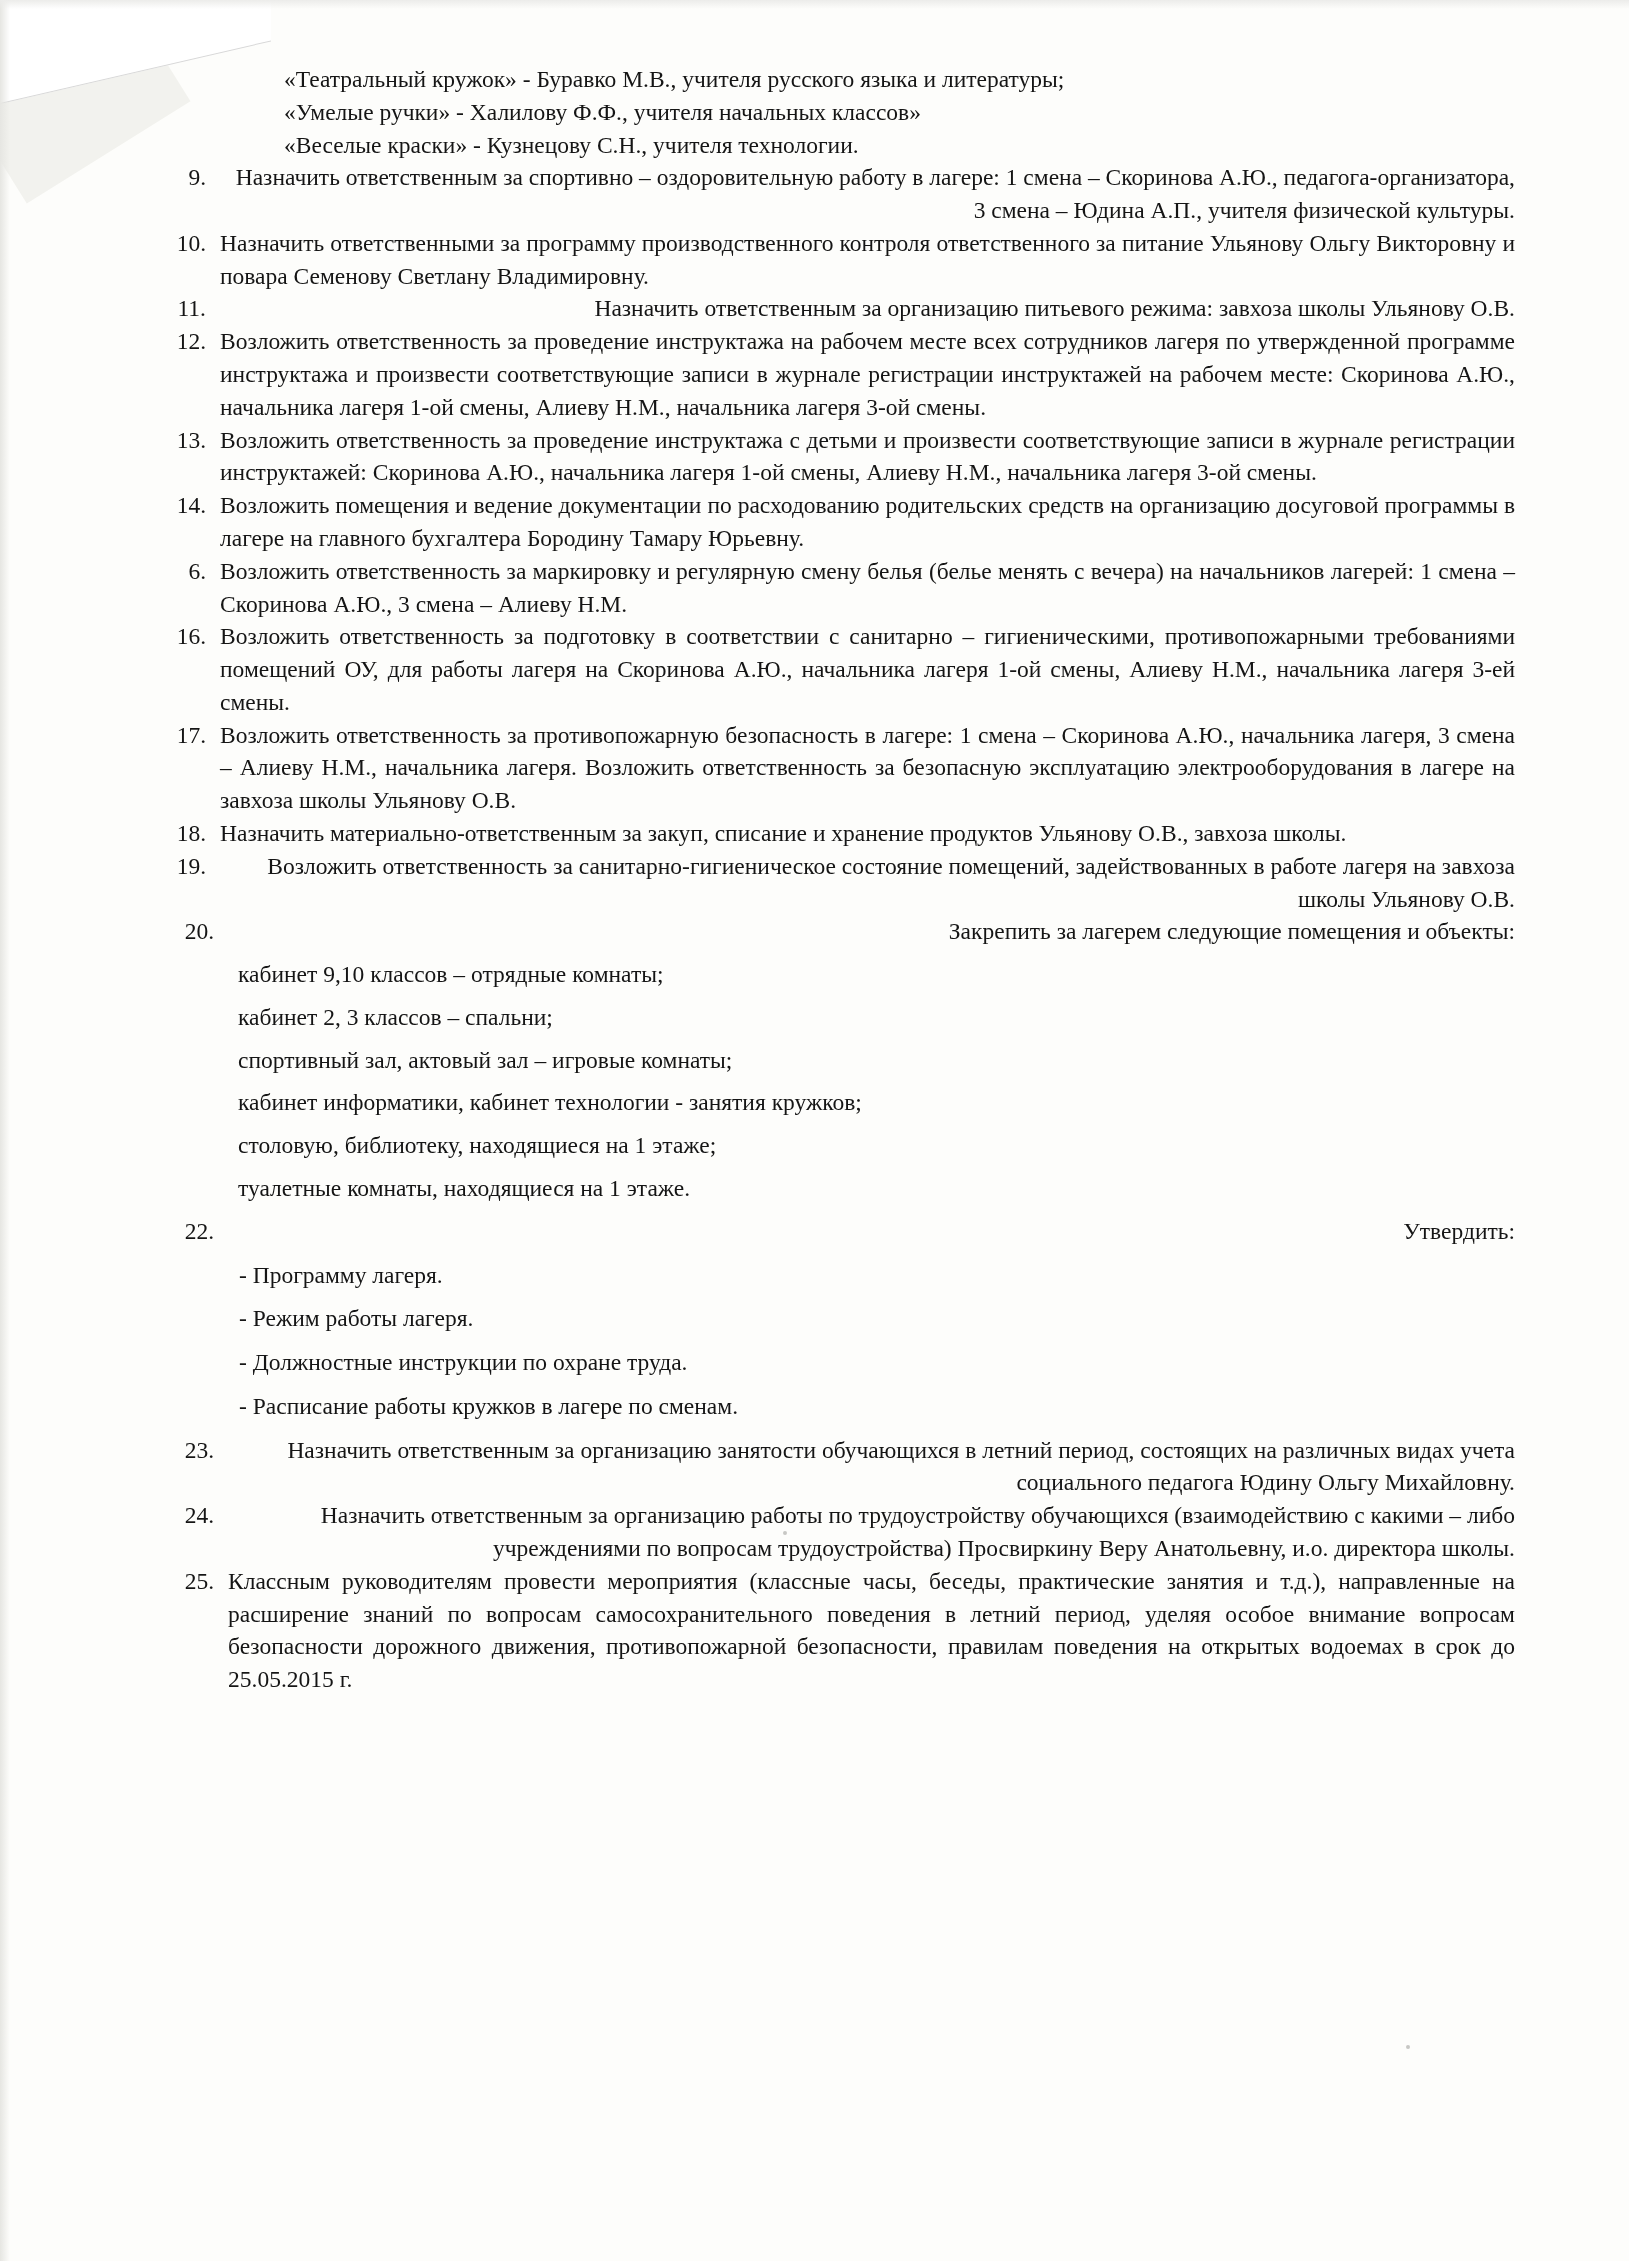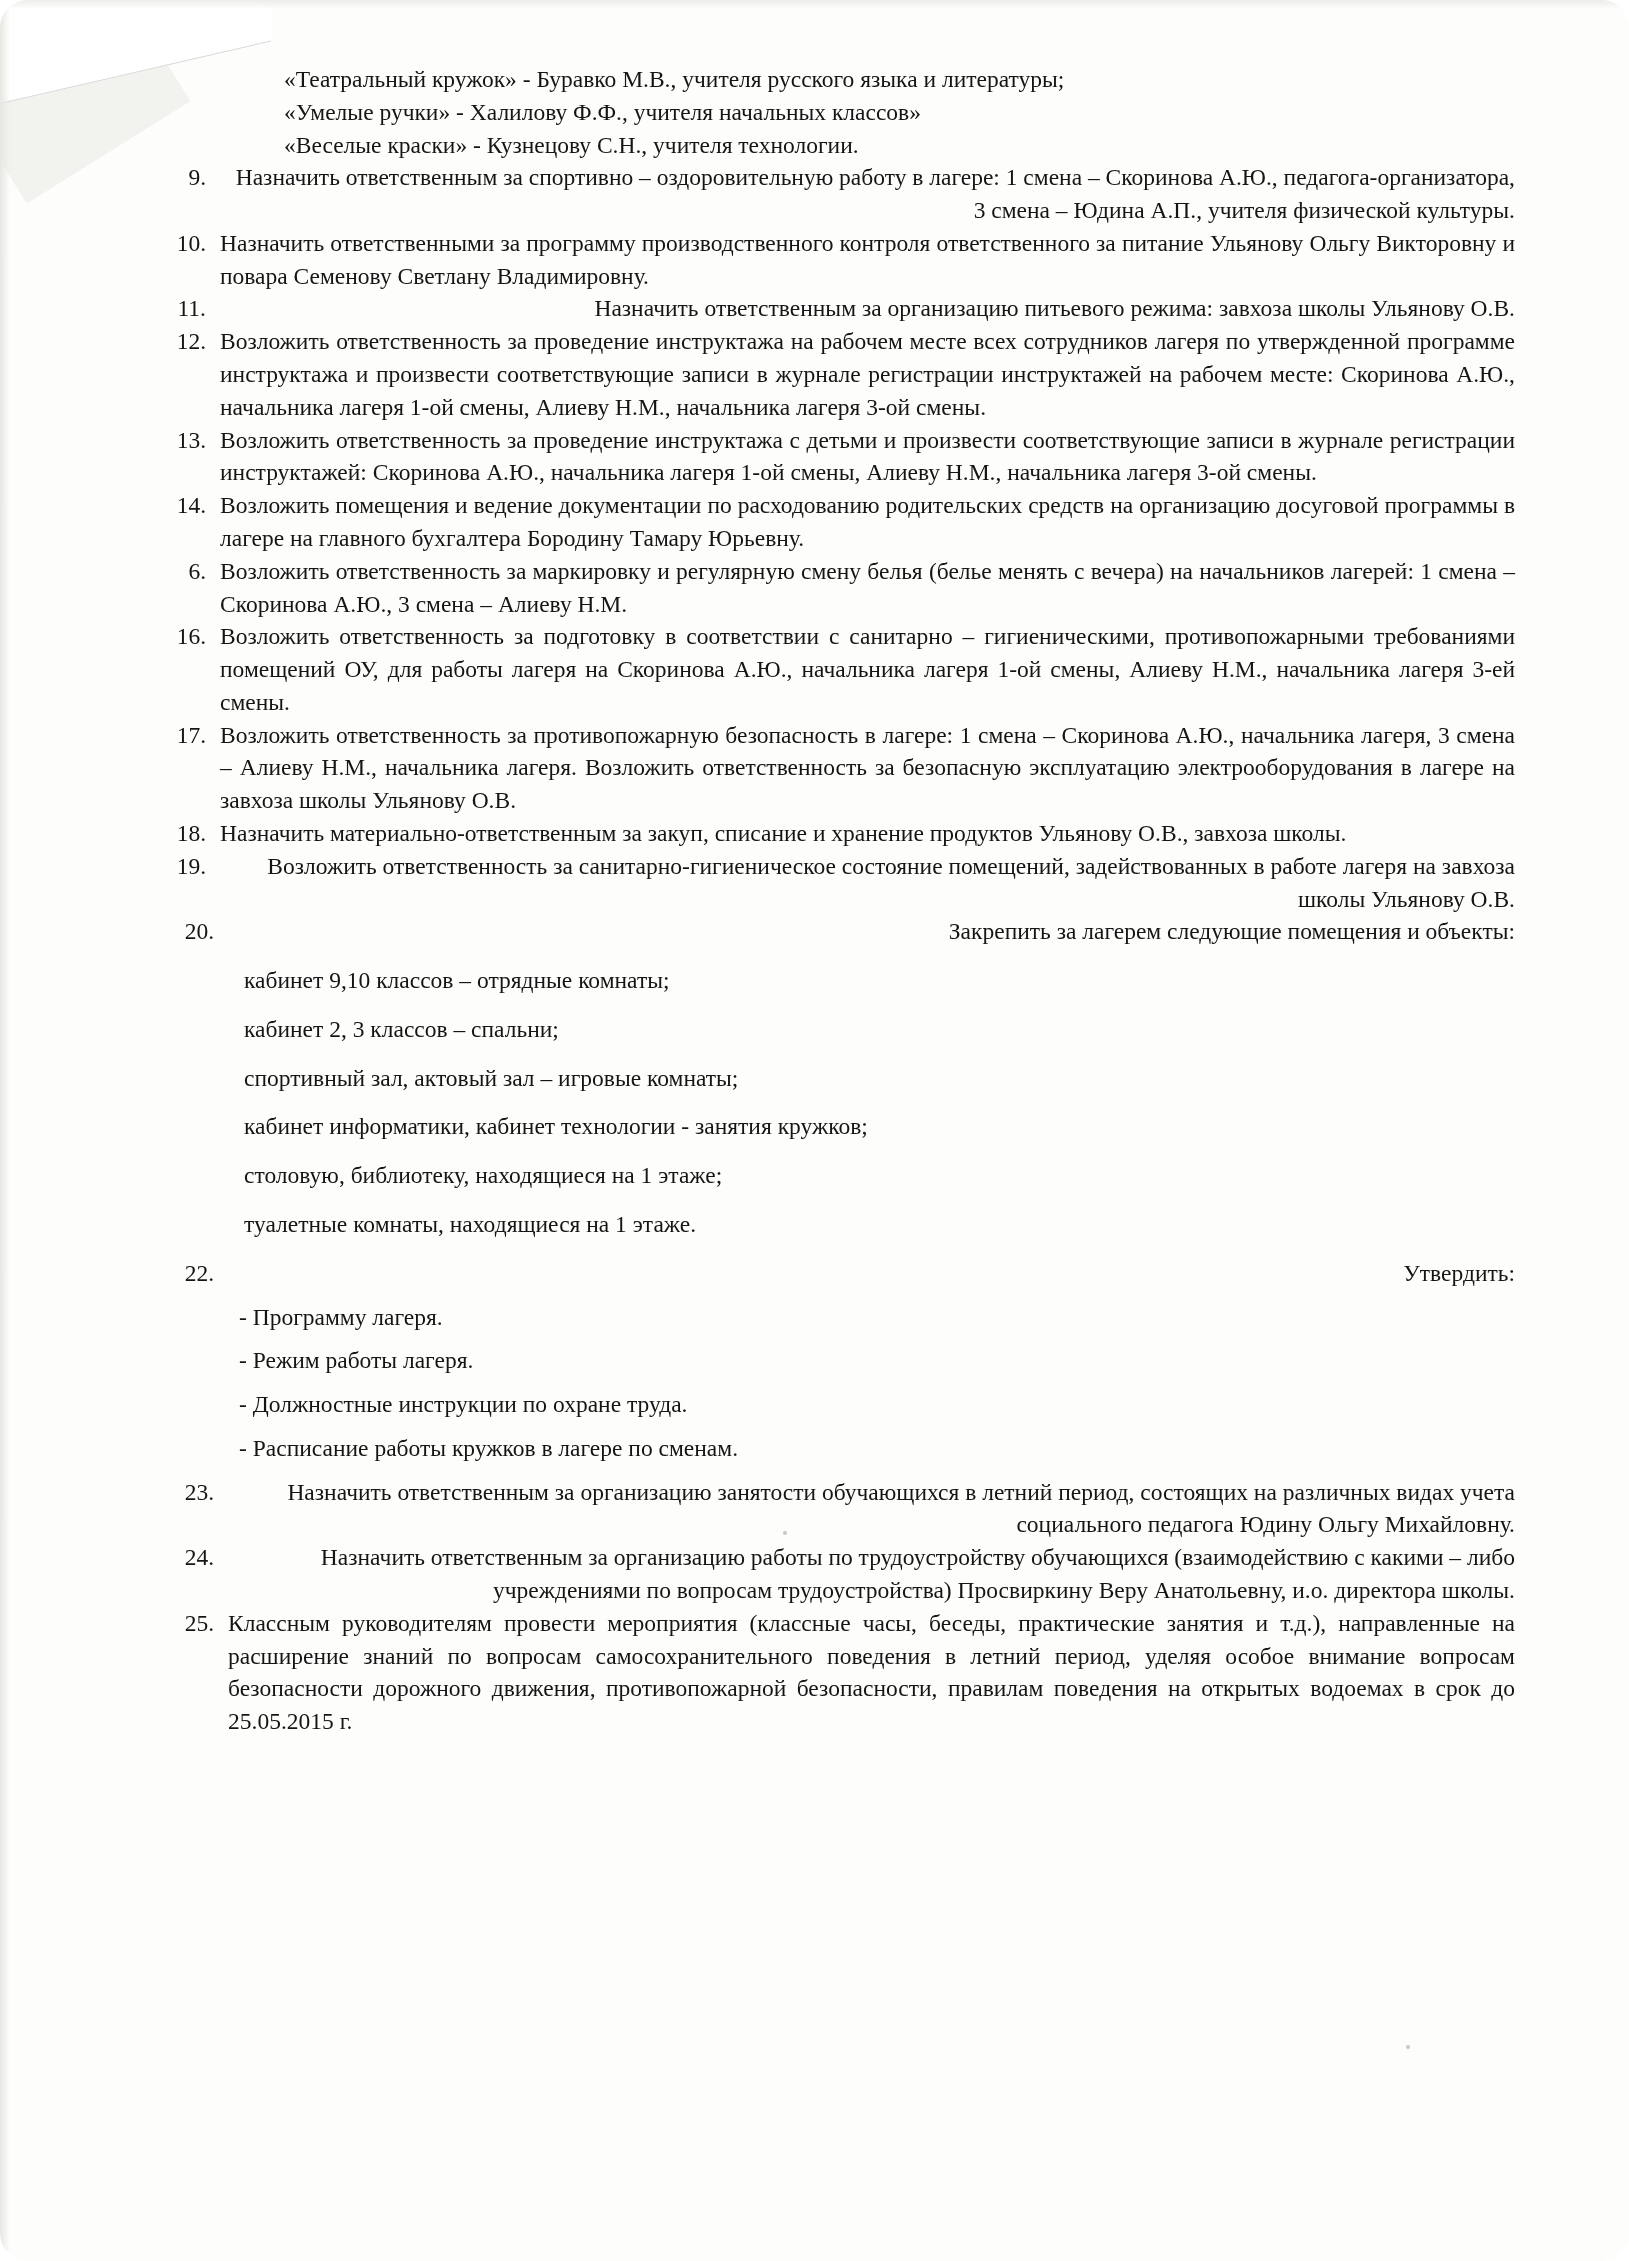--- a/index.html
+++ b/index.html
@@ -10,21 +10,20 @@
   body {
     font-family: "Liberation Serif", serif;
     color: #151515;
   }
   .page {
     position: relative;
     width: 1630px;
     height: 2261px;
     background: #fdfdfb;
     overflow: hidden;
-    border-radius: 28px;
   }
   
   .scan-corner {
     position: absolute;
     top: 0;
     left: 0;
     width: 271px;
     height: 103px;
     background: #ffffff;
     border-bottom: 1.9px solid #d8d8d8;
@@ -92,21 +91,21 @@
   }
   .item .body {
     flex: 1 1 auto;
     text-align: justify;
     text-justify: inter-word;
   }
   .item .body.noj {
     text-align: right;
   }
   .sub {
-    margin: 16px;
+    margin: 10px;
     padding-left: 67px;
   }
   .sub-dash {
     margin: 11px;
     padding-left: 67px;
   }
   .ink-speck {
     position: absolute;
     background: #9a9a97;
     border-radius: 50%;

